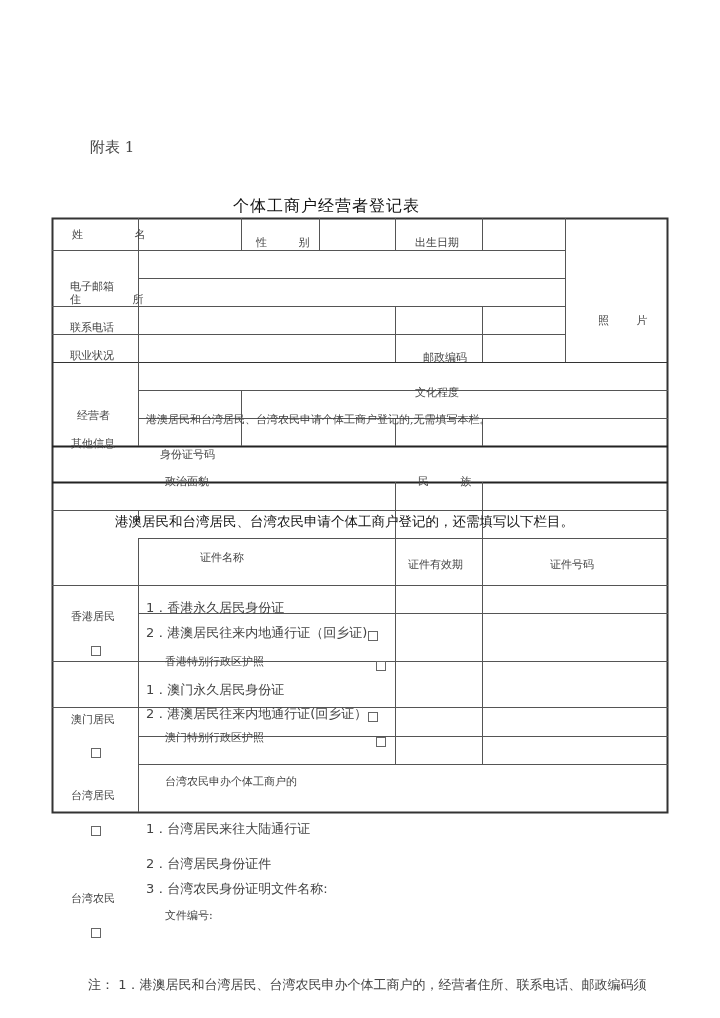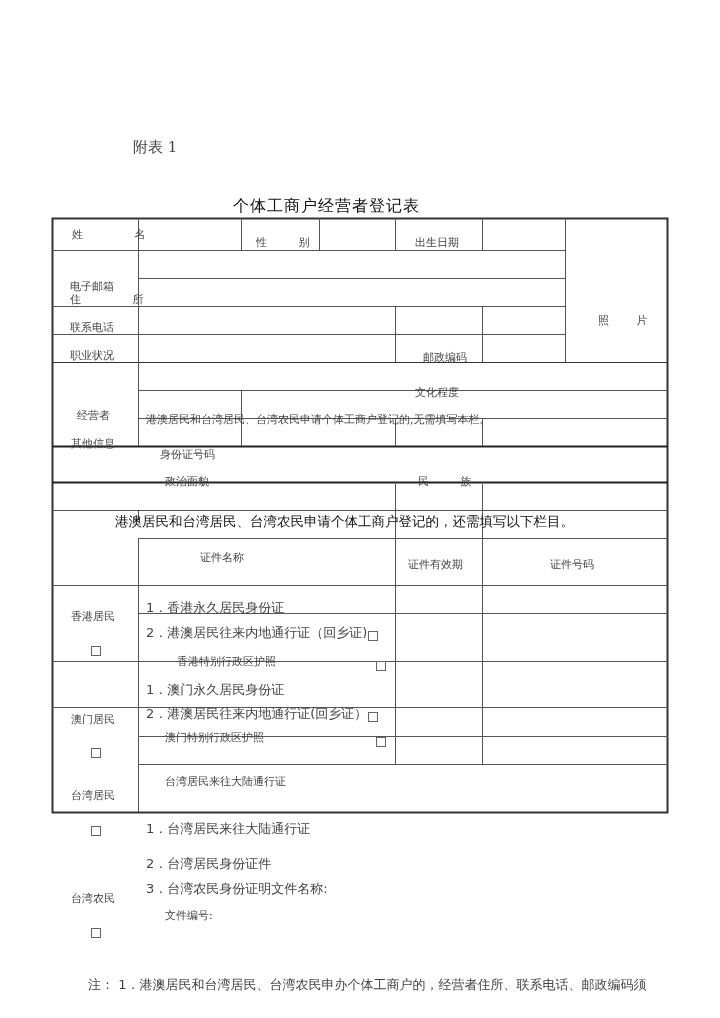--- a/index.html
+++ b/index.html
@@ -3,21 +3,21 @@
 <meta charset="utf-8">
 <style>
   html, body { margin:0; padding:0; background:#ffffff; }
   body { width:720px; height:1018px; position:relative; overflow:hidden;
          font-family: "DejaVu Serif", "Liberation Serif", serif; color:#333; }
   .abs { position:absolute; white-space:nowrap; }
   .grid { position:absolute; left:0; top:0; }
   .lbl { font-size:11px; color:#444; }
   .lbl-sans { font-family:"DejaVu Sans", "Liberation Sans", sans-serif; font-size:13px; color:#444; }
   .title { font-size:16px; color:#111; font-family:"DejaVu Sans", "Liberation Sans", sans-serif; letter-spacing:1px;margin-top:32px; }
-  .appendix { font-size:15px; color:#444;margin-left:43px; }
+  .appendix { font-size:15px; color:#444; }
   .banner { font-size:13.5px; color:#111; font-family:"DejaVu Sans", "Liberation Sans", sans-serif; }
   .cb { display:inline-block; width:8px; height:8px; border:1px solid #666; background:#fff; }
   .sp { letter-spacing:24px; }
   .sp2 { letter-spacing:14px; }
 </style>
 </head>
 <body>
 
 <div class="abs appendix" style="left:90px;top:138px;">附表 1</div>
 <div class="abs title" style="left:233px;top:164px;">个体工商户经营者登记表</div>
@@ -101,32 +101,32 @@
 <div class="abs banner" style="left:115px;top:513px;">港澳居民和台湾居民、台湾农民申请个体工商户登记的，还需填写以下栏目。</div>
 <div class="abs lbl" style="left:200px;top:550px;">证件名称</div>
 <div class="abs lbl" style="left:408px;top:557px;">证件有效期</div>
 <div class="abs lbl" style="left:550px;top:557px;">证件号码</div>
 
 <div class="abs lbl" style="left:71px;top:609px;">香港居民</div>
 <div class="abs" style="left:91px;top:641px;"><span class="cb"></span></div>
 <div class="abs lbl-sans" style="left:146px;top:599px;">1．香港永久居民身份证</div>
 <div class="abs lbl-sans" style="left:146px;top:624px;">2．港澳居民往来内地通行证（回乡证)</div>
 <div class="abs" style="left:368px;top:626px;"><span class="cb"></span></div>
-<div class="abs lbl" style="left:165px;top:654px;margin-left:12px;">香港特别行政区护照</div>
+<div class="abs lbl" style="left:165px;top:654px;">香港特别行政区护照</div>
 <div class="abs" style="left:376px;top:656px;"><span class="cb"></span></div>
 
 <div class="abs lbl-sans" style="left:146px;top:681px;">1．澳门永久居民身份证</div>
 <div class="abs lbl" style="left:71px;top:712px;">澳门居民</div>
 <div class="abs" style="left:91px;top:743px;"><span class="cb"></span></div>
 <div class="abs lbl-sans" style="left:146px;top:705px;">2．港澳居民往来内地通行证(回乡证）</div>
 <div class="abs" style="left:368px;top:707px;"><span class="cb"></span></div>
 <div class="abs lbl" style="left:165px;top:730px;">澳门特别行政区护照</div>
 <div class="abs" style="left:376px;top:732px;"><span class="cb"></span></div>
 
-<div class="abs lbl" style="left:165px;top:774px;">台湾居民来往大陆通行证</div>
+<div class="abs lbl" style="left:165px;top:774px;">台湾农民申办个体工商户的</div>
 <div class="abs lbl" style="left:71px;top:788px;">台湾居民</div>
 
 <div class="abs" style="left:91px;top:821px;"><span class="cb"></span></div>
 <div class="abs lbl-sans" style="left:146px;top:820px;">1．台湾居民来往大陆通行证</div>
 <div class="abs lbl-sans" style="left:146px;top:855px;">2．台湾居民身份证件</div>
 <div class="abs lbl-sans" style="left:146px;top:880px;">3．台湾农民身份证明文件名称:</div>
 <div class="abs lbl" style="left:71px;top:891px;">台湾农民</div>
 <div class="abs lbl" style="left:165px;top:908px;">文件编号:</div>
 <div class="abs" style="left:91px;top:923px;"><span class="cb"></span></div>
 

